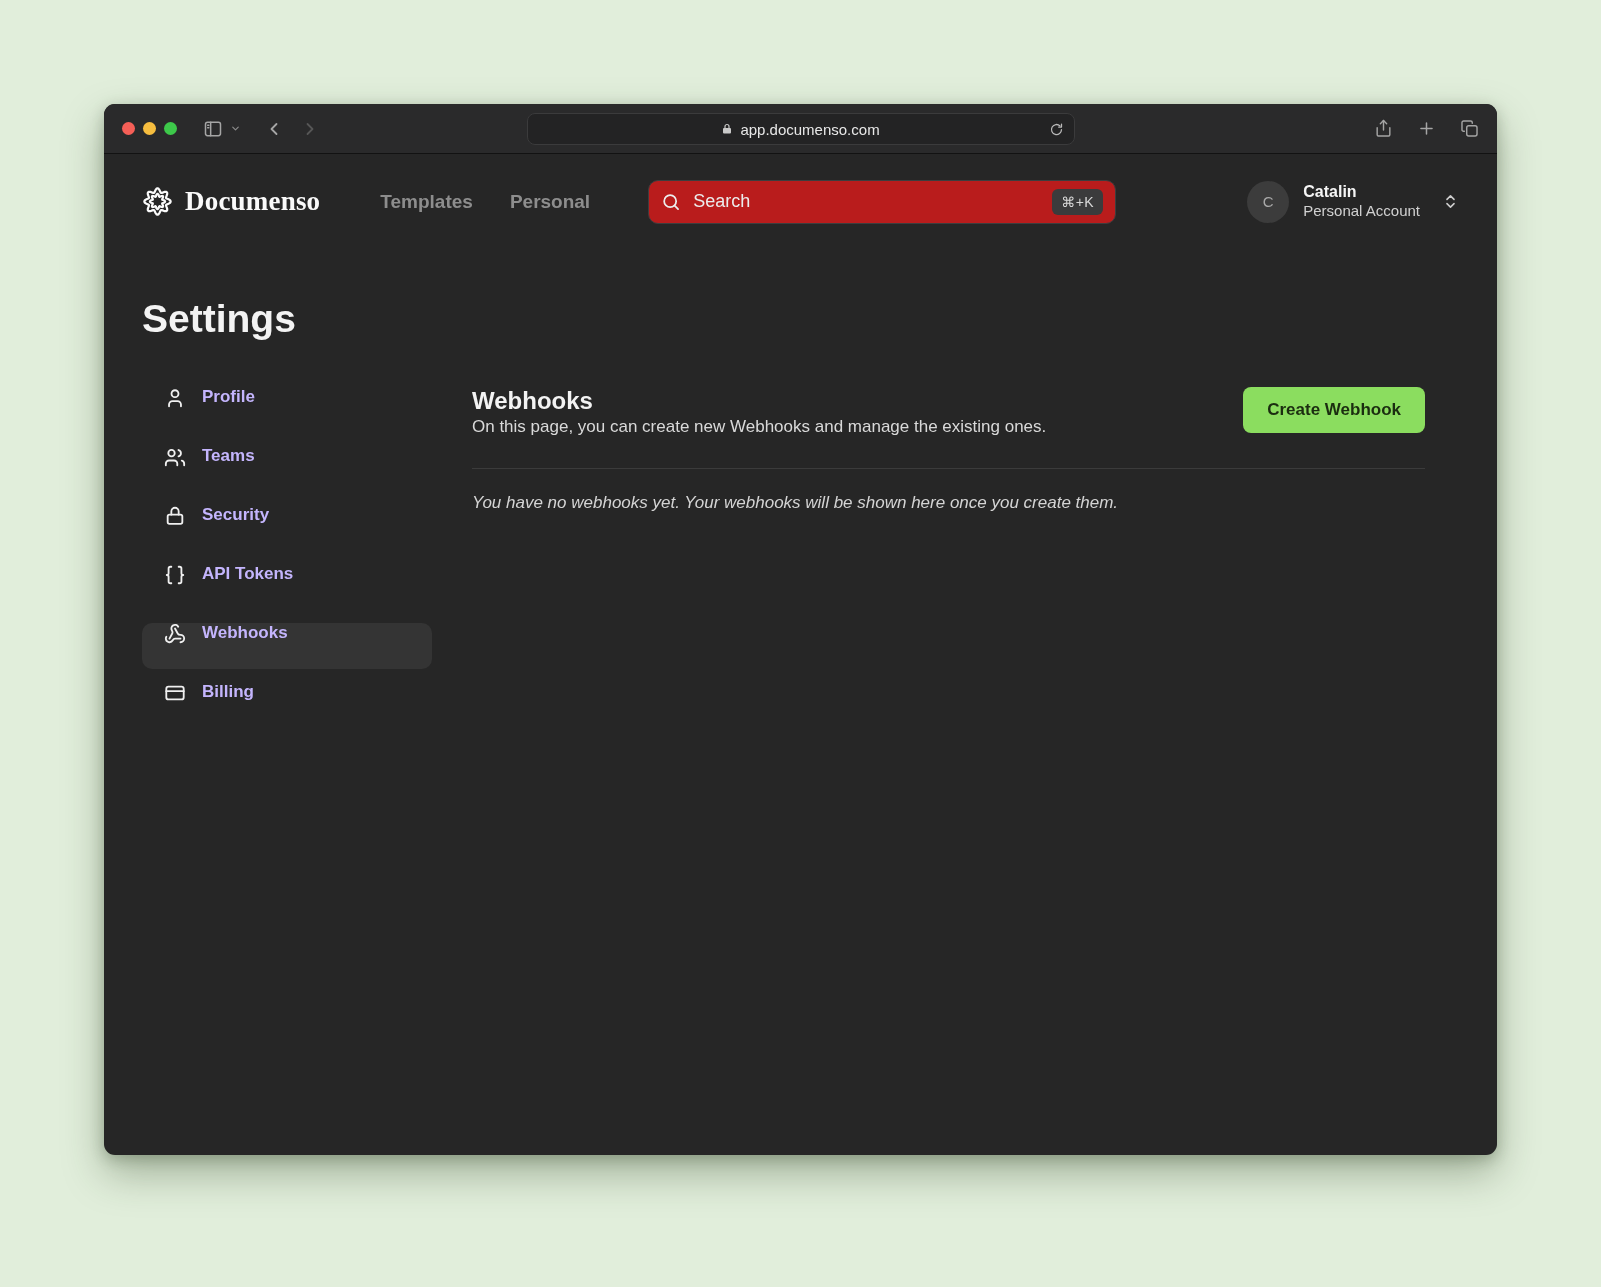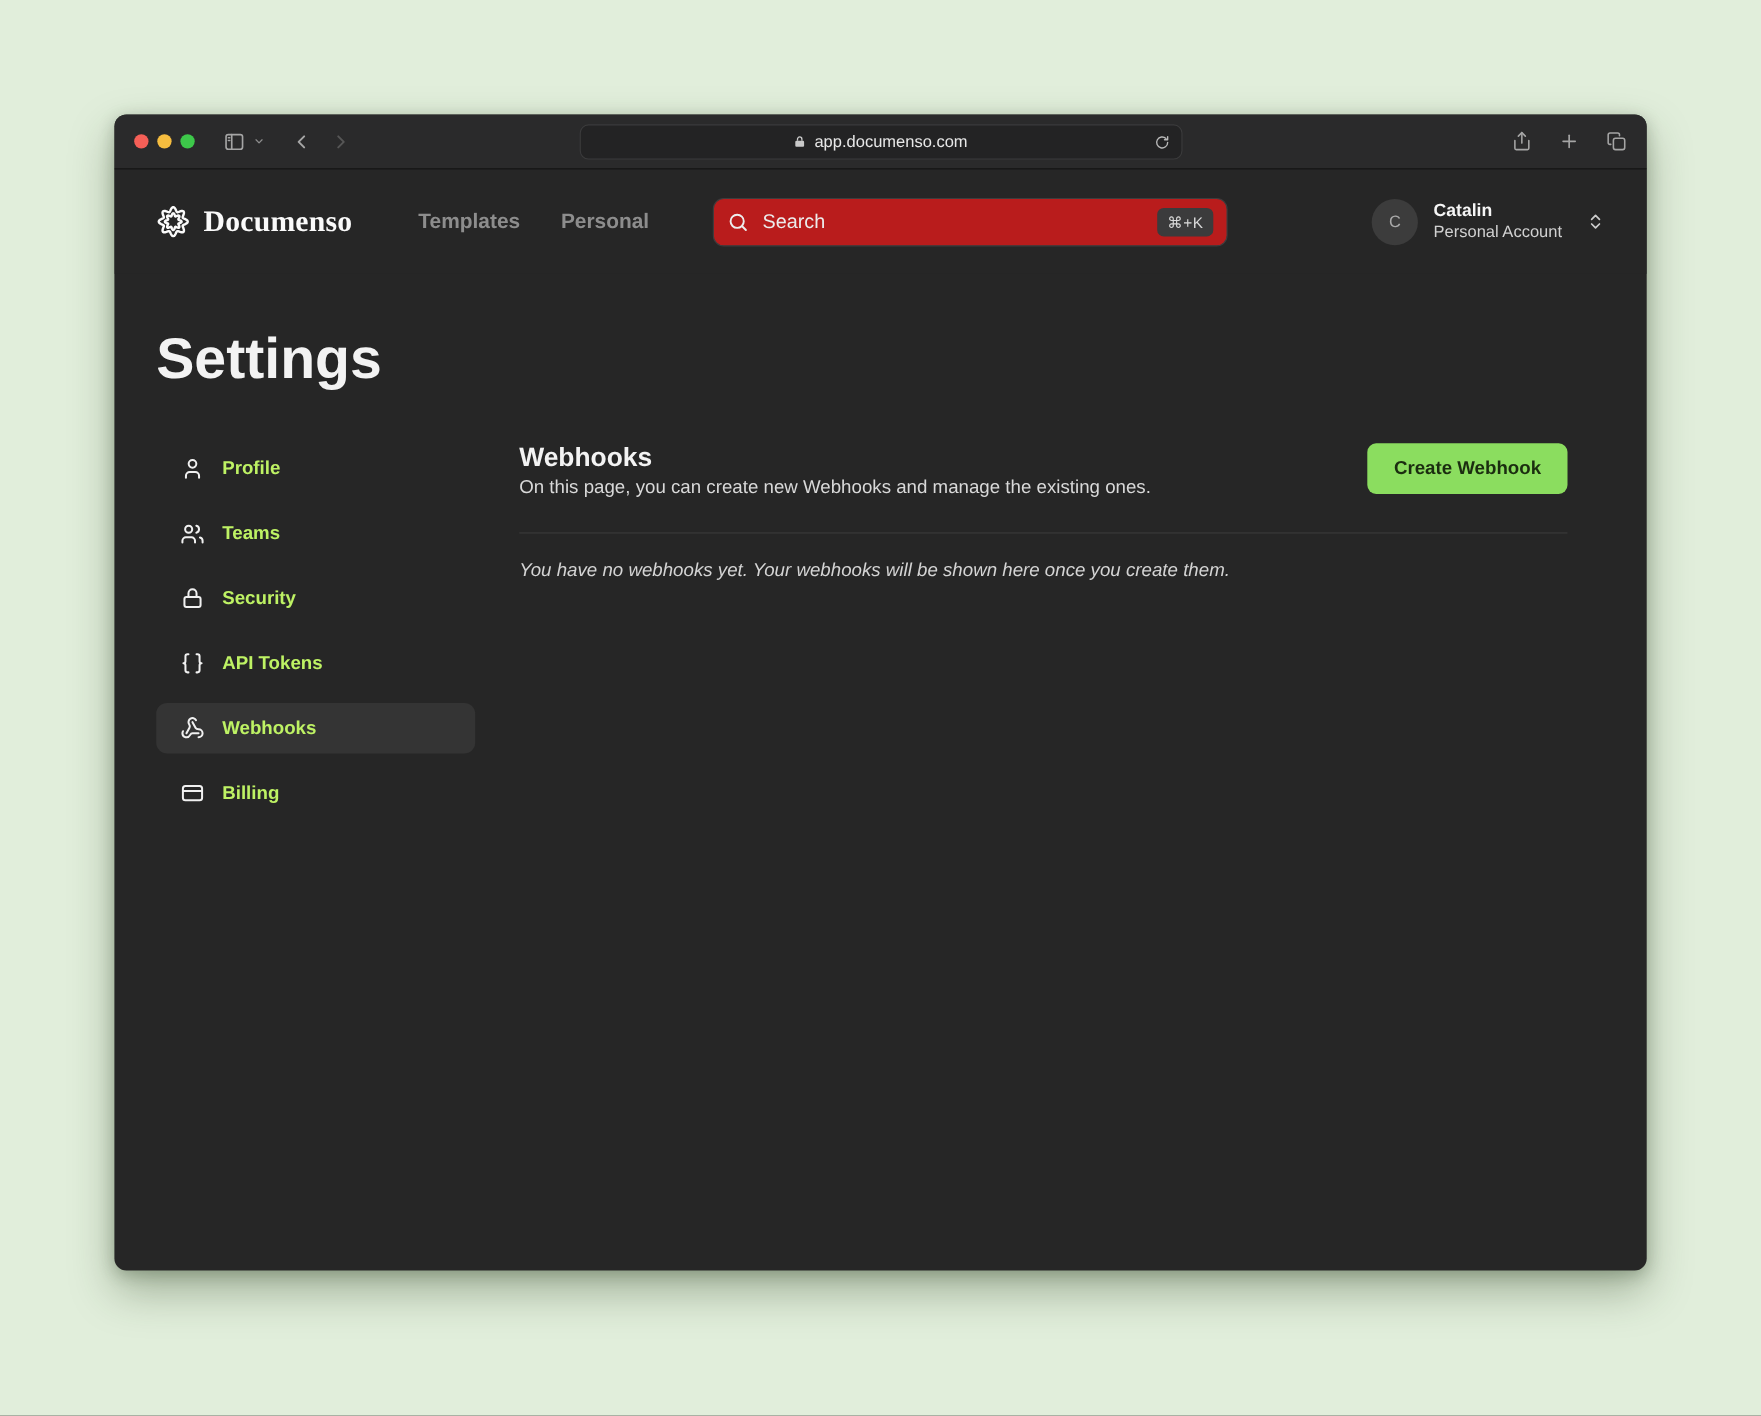--- a/index.html
+++ b/index.html
@@ -82,30 +82,30 @@
     width: 42px; height: 42px; border-radius: 50%; background: #3c3c3c;
     color: #a9a9a9; font-size: 15px;
     display: flex; align-items: center; justify-content: center;
   }
   .acct-name { color: #f5f5f5; font-size: 16px; font-weight: 700; line-height: 1.25; }
   .acct-type { color: #d1d1d1; font-size: 15px; line-height: 1.25; }
   .acct-chevrons { color: #cccccc; margin-left: 8px; }
 
   
   .page-title {
-    color: #f3f3f3; font-size: 52px; font-weight: 700;
+    color: #f3f3f3; font-size: 39px; font-weight: 700;
     margin: 48px 38px 0;
   }
   .settings-layout { display: flex; margin: 46px 72px 0 38px; align-items: flex-start; }
 
   .settings-nav { width: 290px; flex: none; display: flex; flex-direction: column; gap: 13px; }
   .nav-item {
-    display: flex; align-items: center; gap: 16px;
+    display: flex; align-items: flex-start; gap: 16px;
     height: 46px; padding: 0 22px; border-radius: 10px;
-    color: #bef264; font-size: 17px; font-weight: 600; cursor: default;
+    color: #c4b5fd; font-size: 17px; font-weight: 600; cursor: default;
   }
   .nav-item .ni-icon { color: #f0f0f0; display: flex; }
   .nav-item.active { background: #343434; }
 
   .settings-main { flex: 1; margin-left: 40px; }
   .main-head { display: flex; align-items: flex-start; justify-content: space-between; }
   .main-title { color: #f3f3f3; font-size: 24px; font-weight: 700; }
   .main-desc { color: #d9d9d9; font-size: 17px; margin-top: 2px; }
   .btn-green {
     background: #8bdd5f; color: #1b2d10; border: 0; border-radius: 8px;

